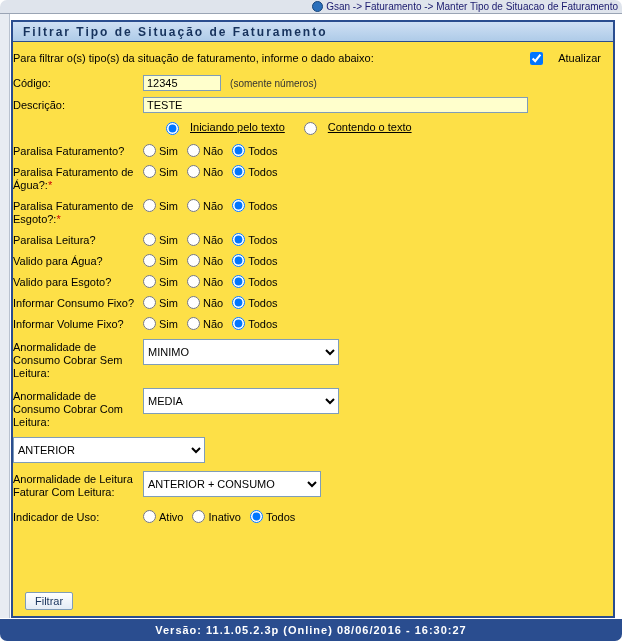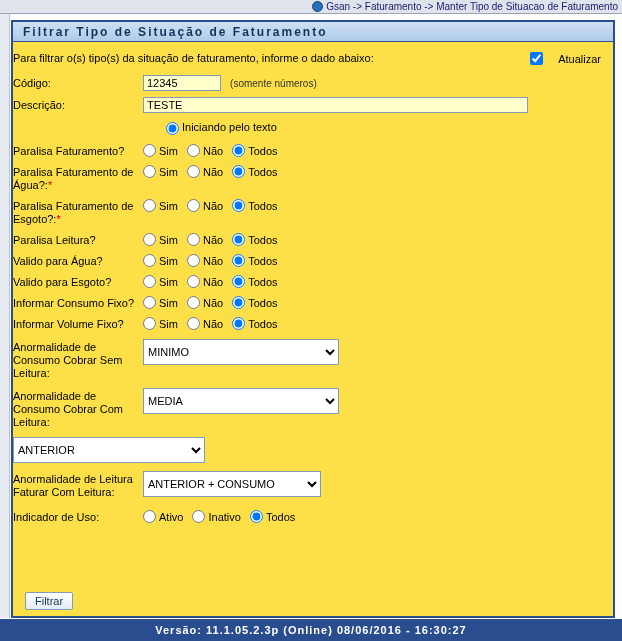--- a/index.html
+++ b/index.html
@@ -9,20 +9,21 @@
     font-family: "Liberation Sans", sans-serif;
   }
   #app {
     position: relative;
     width: 622px;
     height: 641px;
     background: #ffffff;
     overflow: hidden;
     font-size: 11px;
     color: #000000;
+    border-radius: 7px;
   }
   
   .breadcrumb-bar {
     position: absolute;
     top: 0; left: 0;
     width: 622px;
     height: 14px;
     background: #dfe4ec;
     border-bottom: 1px solid #9aa4b4;
     display: flex;
@@ -87,21 +88,21 @@
   }
   .intro-row {
     display: flex;
     align-items: flex-start;
     justify-content: space-between;
     margin-bottom: 10px;
   }
   .intro-text { font-size: 11px; }
   .update-box {
     display: flex;
-    align-items: center;
+    align-items: flex-start;
     gap: 15px;
     font-size: 11px;
   }
   .update-box input { margin: 0; }
   
   .form-row {
     display: flex;
     align-items: flex-start;
     margin-bottom: 6px;
   }
@@ -152,21 +153,22 @@
   .text-mode-row {
     margin: 4px 0 8px 148px;
     display: flex;
     align-items: center;
     gap: 14px;
     font-size: 11px;
   }
   .text-mode-row label {
     display: inline-flex;
     align-items: center;
-    gap: 0;
+    gap: 8px;
+    text-decoration: underline;
   }
   .tall { line-height: 13px; }
   .btn {
     font-family: "Liberation Sans", sans-serif;
     font-size: 11px;
     padding: 2px 9px;
     border: 1px solid #7f9db9;
     background: linear-gradient(#ffffff, #e4ecf5);
     color: #16325c;
     border-radius: 2px;
@@ -241,20 +243,24 @@
         <div class="fld">
           <input class="txt" style="width: 385px;" value="TESTE">
         </div>
       </div>
 
       <div class="text-mode-row">
         <label>
           <input type="radio" name="textmode" checked="" style="">
           <span>Iniciando pelo texto</span>
         </label>
+        <label>
+          <input type="radio" name="textmode" style="">
+          <span>Contendo o texto</span>
+        </label>
       </div>
 
       <div class="form-row">
         <div class="lbl tall">Paralisa Faturamento?</div>
         <div class="radio-group">
           <label>
               <input type="radio" name="r0" style="">
               <span>Sim</span>
             </label>
           <label>

